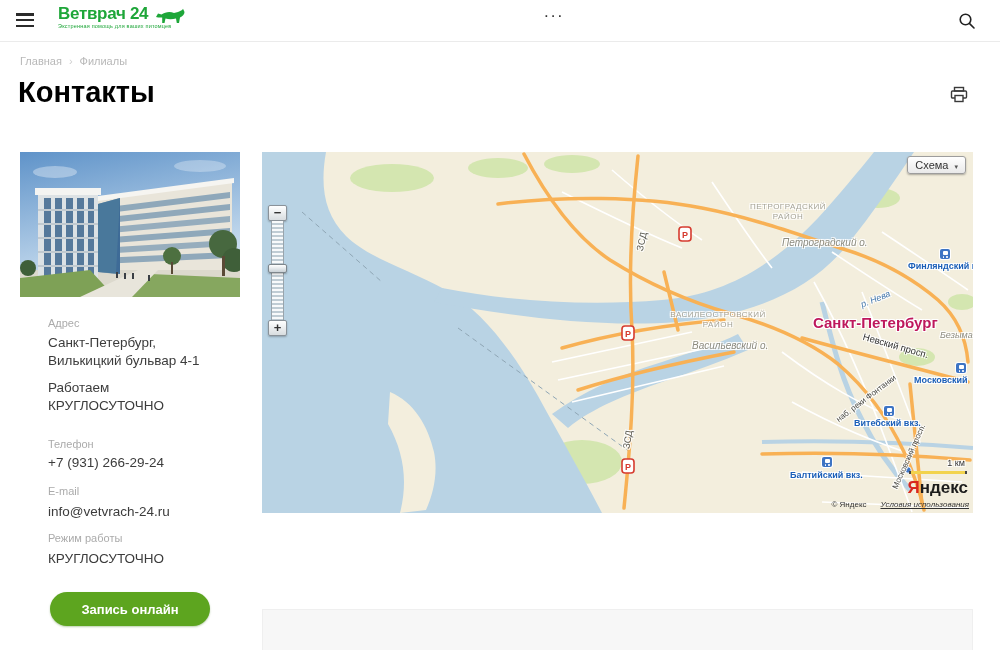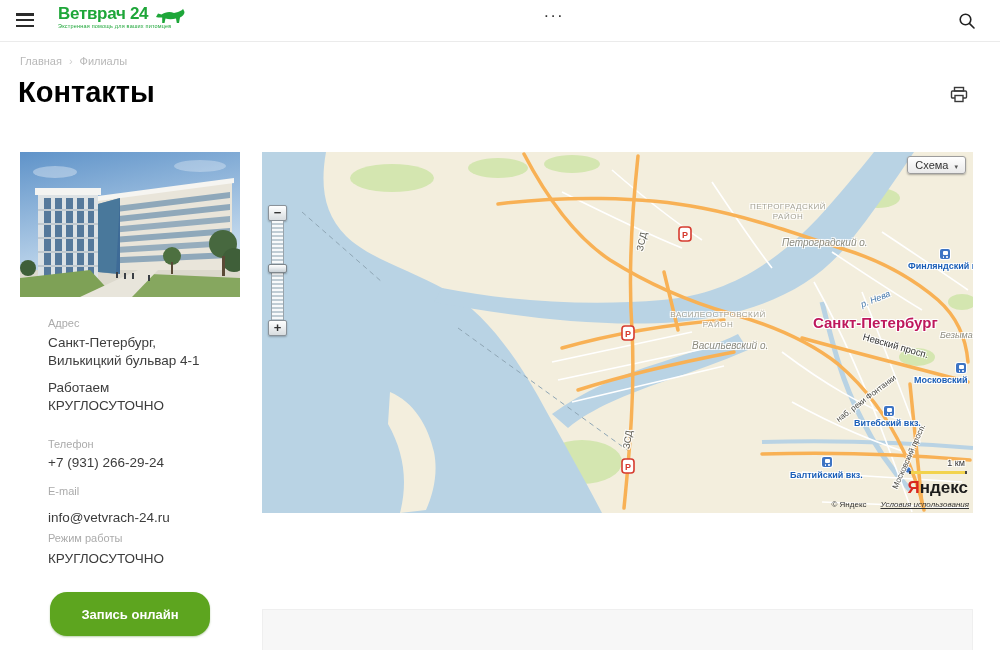--- a/index.html
+++ b/index.html
@@ -23,21 +23,21 @@
   .breadcrumb a { color:#b8b8b8; text-decoration:none; cursor:pointer; }
   .breadcrumb .sep { margin:0 7px; color:#cfcfcf; }
   .page-title { position:absolute; left:18px; top:76px; font-size:29px; font-weight:700; color:#000000; }
   .print-btn { position:absolute; right:32px; top:86px; width:18px; height:18px; cursor:pointer; }
   
   .photo { position:absolute; left:20px; top:152px; width:220px; height:145px; overflow:hidden; }
   .side { position:absolute; left:48px; width:180px; }
   .side-label { font-size:11px; color:#ababab; }
   .side-value { font-size:13.5px; color:#3c3c3c; line-height:18px; }
   .cta {
-    position:absolute; left:50px; top:592px; width:160px; height:44px; border:none; border-radius:17px;
+    position:absolute; left:50px; top:592px; width:160px; height:34px; border:none; border-radius:17px;
     background:#5da51f; color:#fff; font-family:"Liberation Sans",sans-serif;
     font-size:13px; font-weight:700; cursor:pointer; box-shadow:0 1px 2px rgba(60,120,20,.35);
   }
   
   .map { position:absolute; left:262px; top:152px; width:711px; height:361px; overflow:hidden; background:#f3eedd; cursor:grab; }
   .map svg.base { position:absolute; left:0; top:0; }
   .mlabel { position:absolute; white-space:nowrap;
     text-shadow:1px 1px 0 #fff,-1px -1px 0 #fff,1px -1px 0 #fff,-1px 1px 0 #fff,0 0 2px #fff; }
   .district { font-size:8px; color:#a5a396; letter-spacing:0.5px; text-align:center; line-height:10px; }
   .island { font-size:10px; font-style:italic; color:#8d8c80; }
@@ -181,21 +181,21 @@
     <div class="side-value" style="margin-top:9px">Работаем</div>
     <div class="side-value">КРУГЛОСУТОЧНО</div>
   </div>
 
   <div class="side" style="top:438px">
     <div class="side-label">Телефон</div>
     <div class="side-value" style="margin-top:4px">+7 (931) 266-29-24</div>
   </div>
   <div class="side" style="top:485px">
     <div class="side-label">E-mail</div>
-    <div class="side-value" style="margin-top:12px">info@vetvrach-24.ru</div>
+    <div class="side-value" style="margin-top:6px">info@vetvrach-24.ru</div>
   </div>
   <div class="side" style="top:532px">
     <div class="side-label">Режим работы</div>
     <div class="side-value" style="margin-top:6px">КРУГЛОСУТОЧНО</div>
   </div>
 
   <button class="cta">Запись онлайн</button>
 
   <div class="map">
     <svg class="base" width="711" height="361" viewBox="0 0 711 361" preserveAspectRatio="none">

